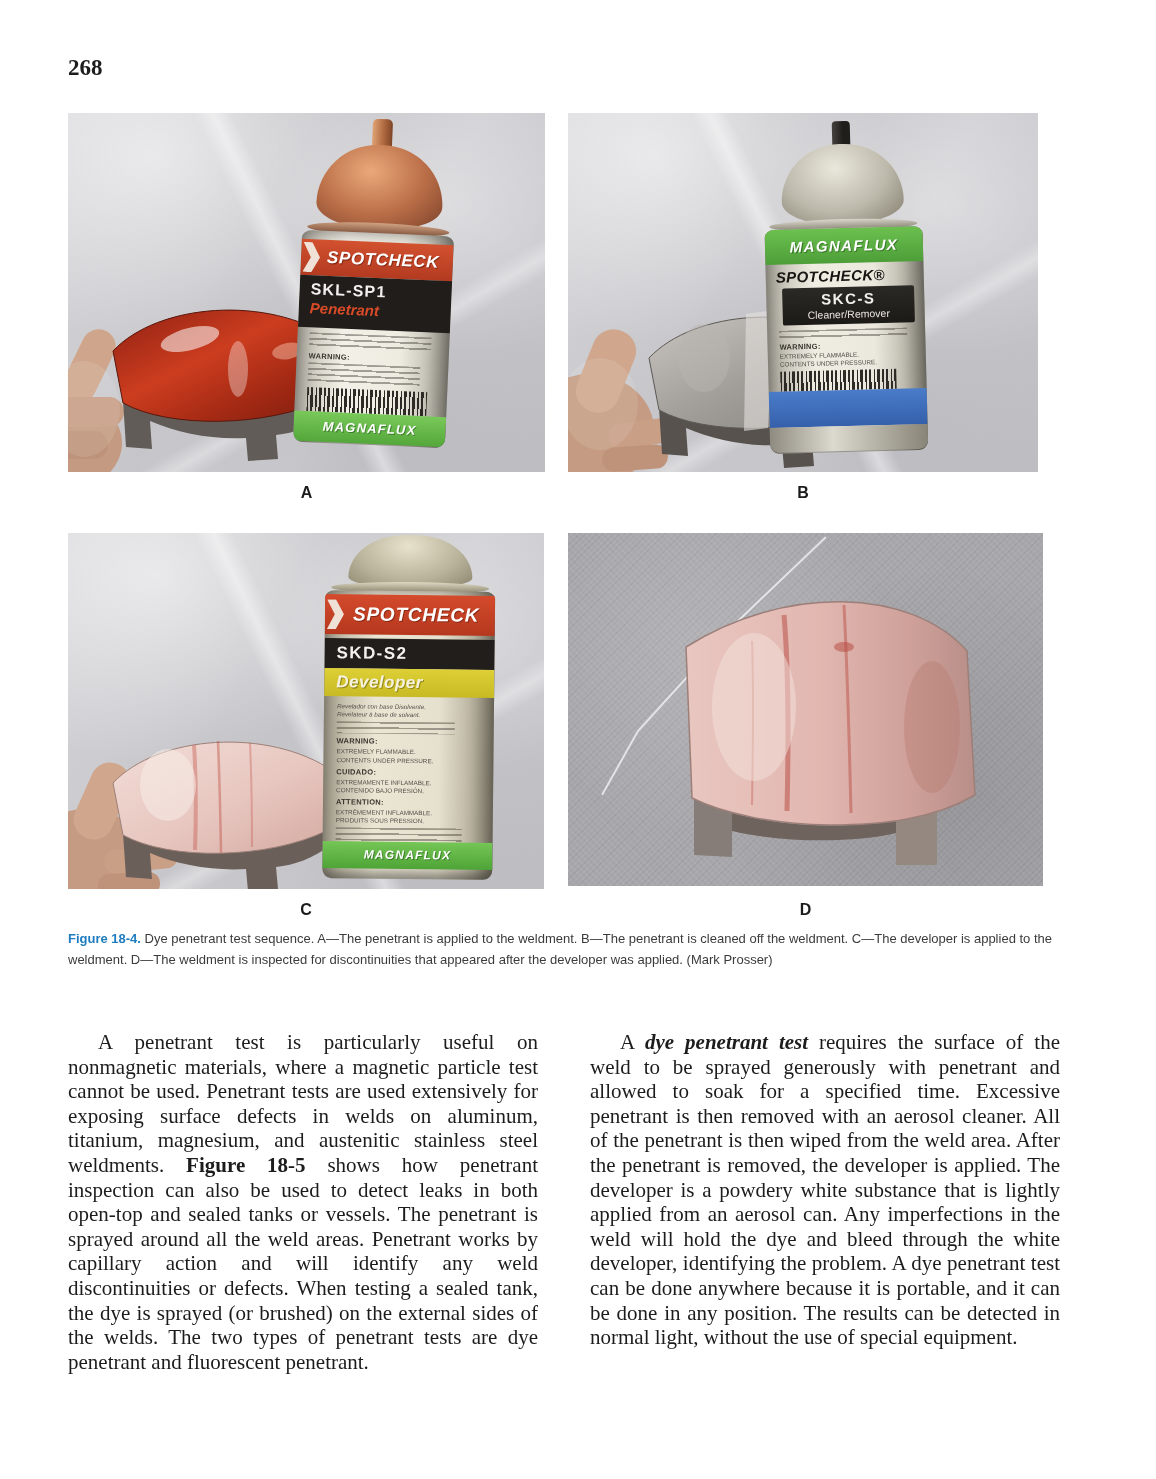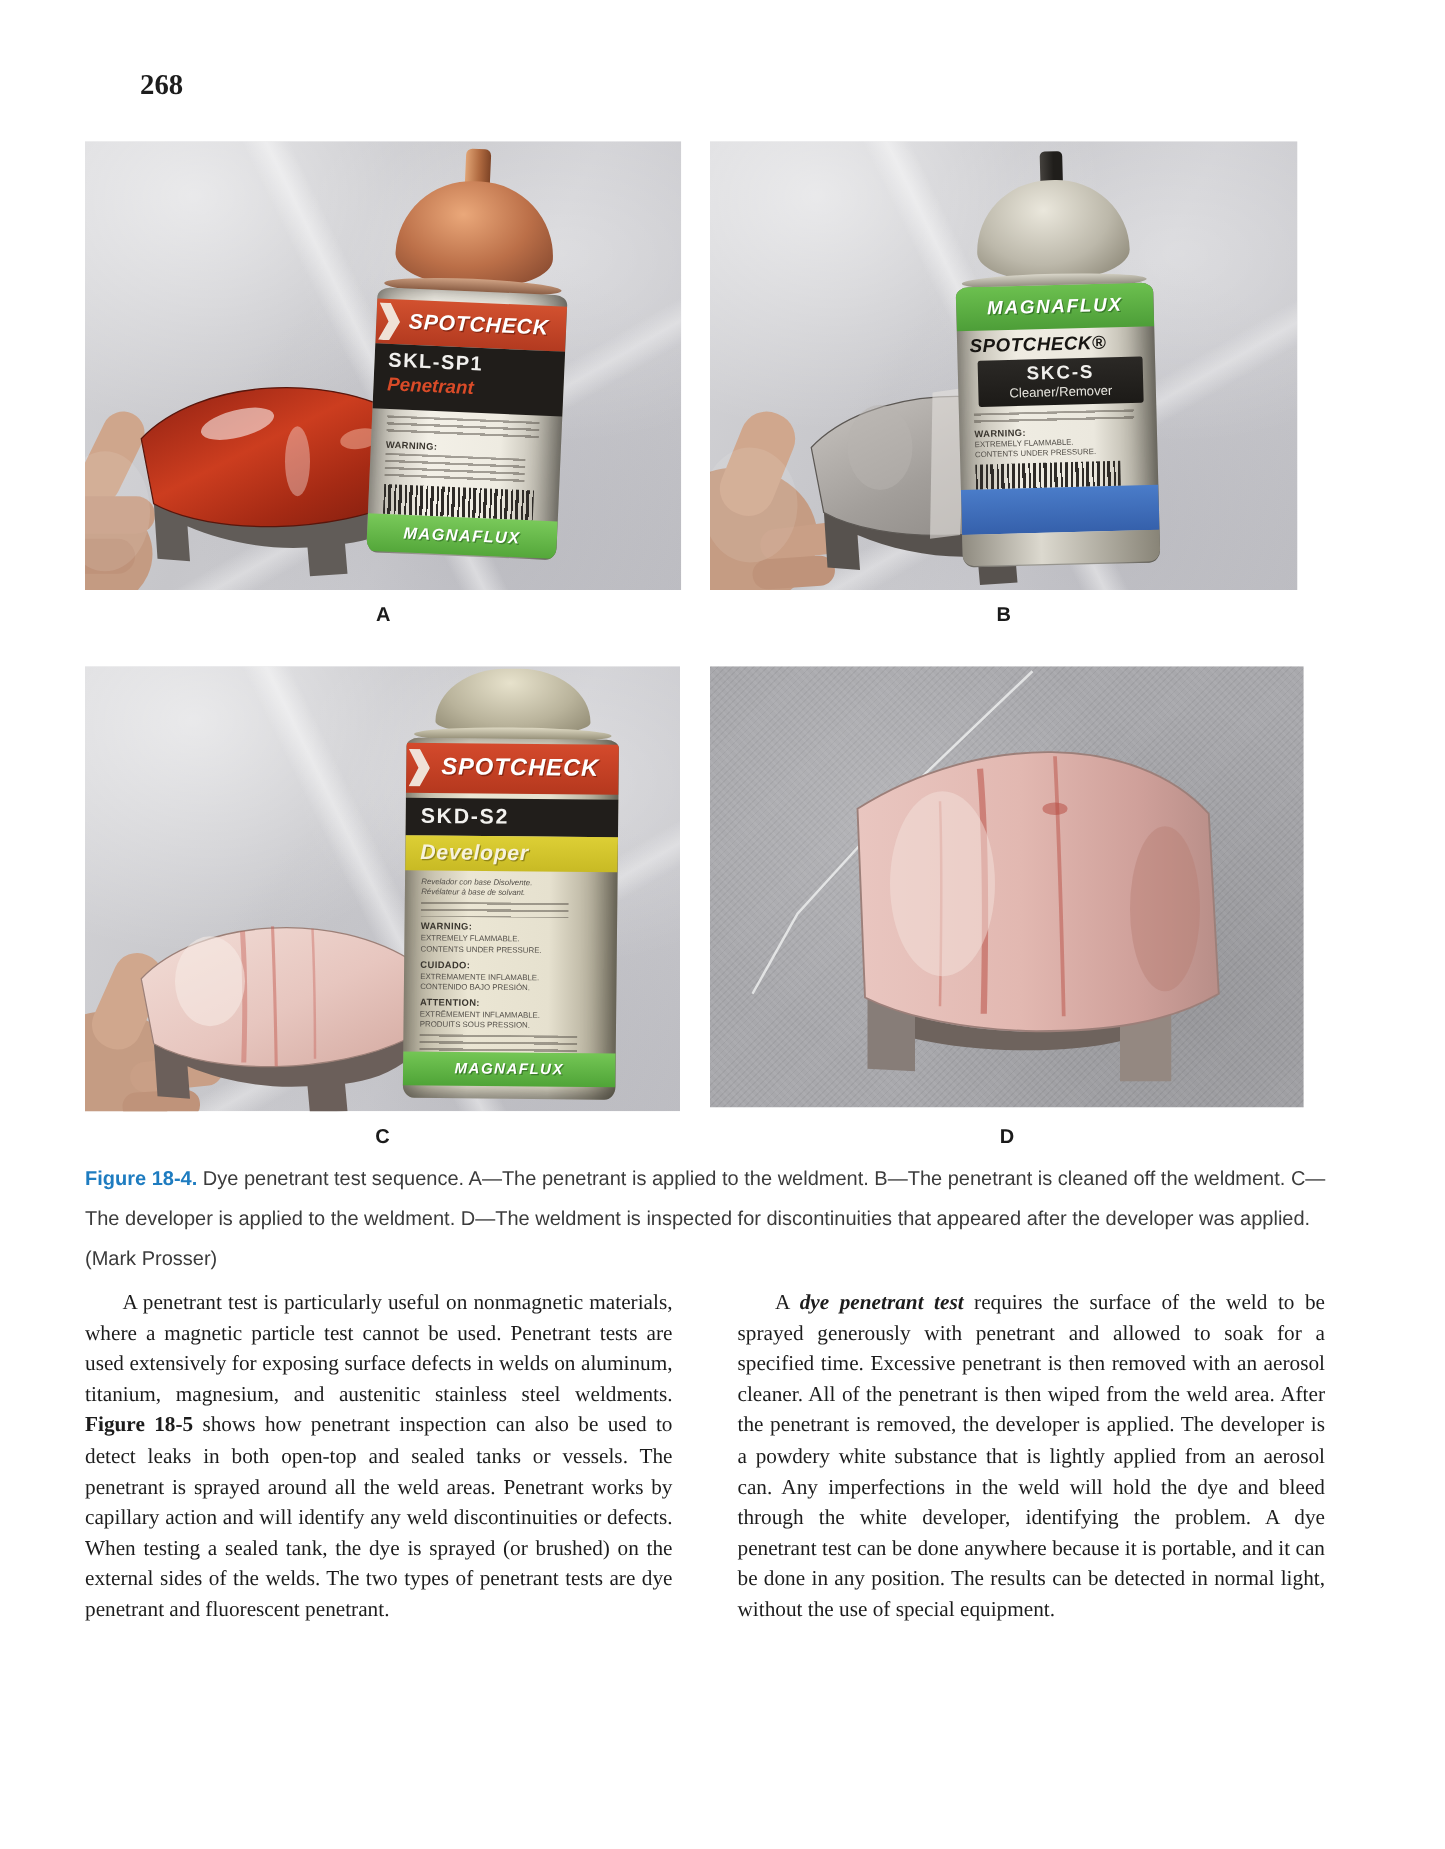--- a/index.html
+++ b/index.html
@@ -1,20 +1,20 @@
 <!DOCTYPE html>
 <html><head>
 <meta charset="utf-8">
 <style>
   html,body{margin:0;padding:0;background:#ffffff;}
   .page{position:relative;width:1156px;height:1479px;background:#ffffff;overflow:hidden;
         font-family:"Liberation Serif",serif;color:#1f1f1f;}
 
   
-  .page-num{position:absolute;left:68px;top:55px;font-size:23px;font-weight:bold;color:#1d1d1d;margin-left:44px;}
+  .page-num{position:absolute;left:68px;top:55px;font-size:23px;font-weight:bold;color:#1d1d1d;}
   .book-title{position:absolute;left:137px;top:58px;font-size:21px;color:#2e2e2e;letter-spacing:.2px;}
 
   
   .photo{position:absolute;overflow:hidden;}
   .photo-a{left:68px;top:113px;width:477px;height:359px;}
   .photo-b{left:568px;top:113px;width:470px;height:359px;}
   .photo-c{left:68px;top:533px;width:476px;height:356px;}
   .photo-d{left:568px;top:533px;width:475px;height:353px;}
 
   .paper-bg{position:absolute;inset:0;
@@ -122,26 +122,26 @@
   .band-yellow{height:28px;background:linear-gradient(180deg,#ddcf35,#c8ba24);padding-left:12px;}
   .devtxt{color:#f7f2dd;font-weight:bold;font-style:italic;font-size:17px;line-height:28px;letter-spacing:.5px;
     text-shadow:1px 1px 0 rgba(120,110,20,.7);}
   .fineprint-c{padding:6px 12px 0 13px;}
   .band-green-c{height:27px;background:linear-gradient(180deg,#74c655,#4fa437);
     text-align:center;color:#fff;font-weight:bold;font-style:italic;font-size:12px;letter-spacing:1.2px;
     line-height:27px;text-shadow:1px 1px 0 rgba(32,82,24,.55);}
 
   
   .caption{position:absolute;left:68px;top:928px;width:1005px;margin:0;
-    font-family:"Liberation Sans",sans-serif;font-size:16px;line-height:32px;color:#3b3b3b;}
+    font-family:"Liberation Sans",sans-serif;font-size:13px;line-height:21px;color:#3b3b3b;}
   .seg-fig{color:#1e7cc0;font-weight:bold;}
 
   
   .col{position:absolute;top:1030px;width:470px;text-align:justify;text-indent:30px;
-    font-size:17px;line-height:24.6px;color:#1c1c1c;}
+    font-size:21px;line-height:24.6px;color:#1c1c1c;}
   .col-left{left:68px;}
   .col-right{left:590px;}
   .seg-n{font-weight:normal;}
   .seg-b{font-weight:bold;}
   .seg-bi{font-weight:bold;font-style:italic;}
 
   svg{display:block;}
 </style>
 </head>
 <body>

